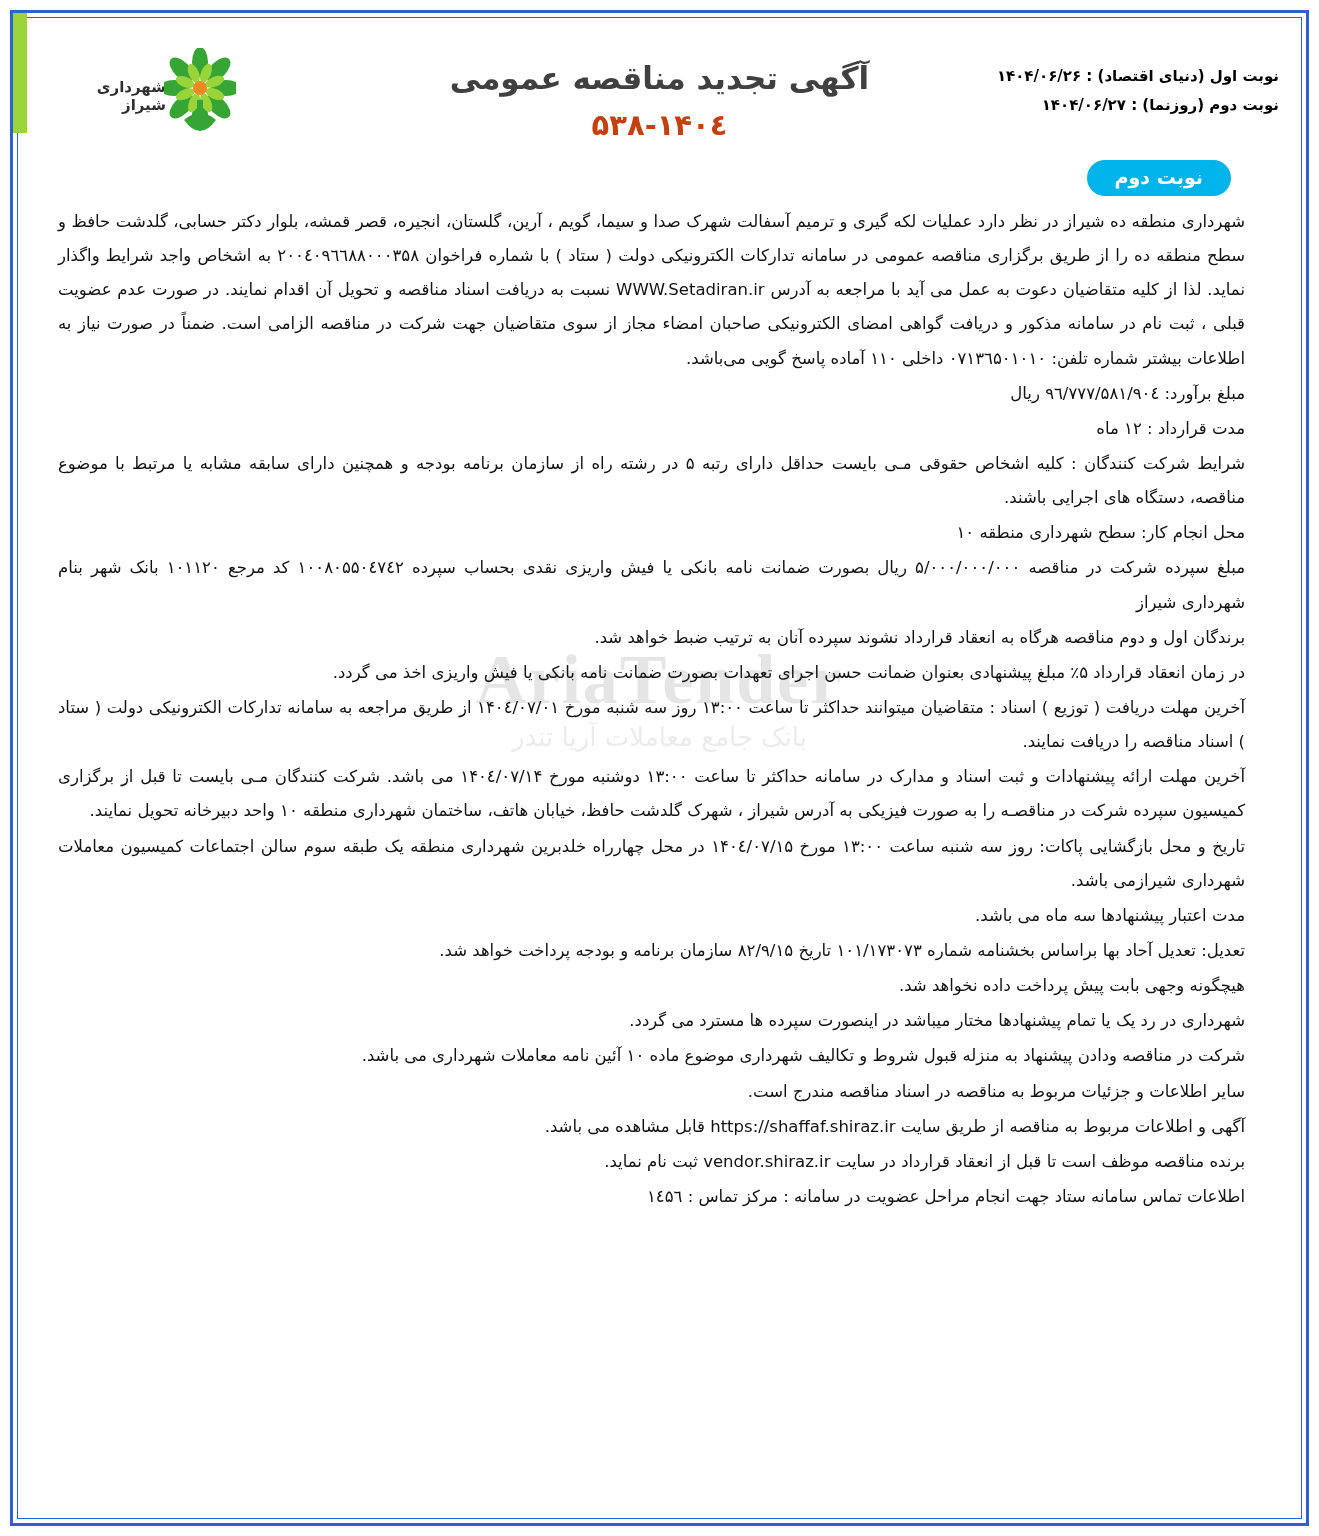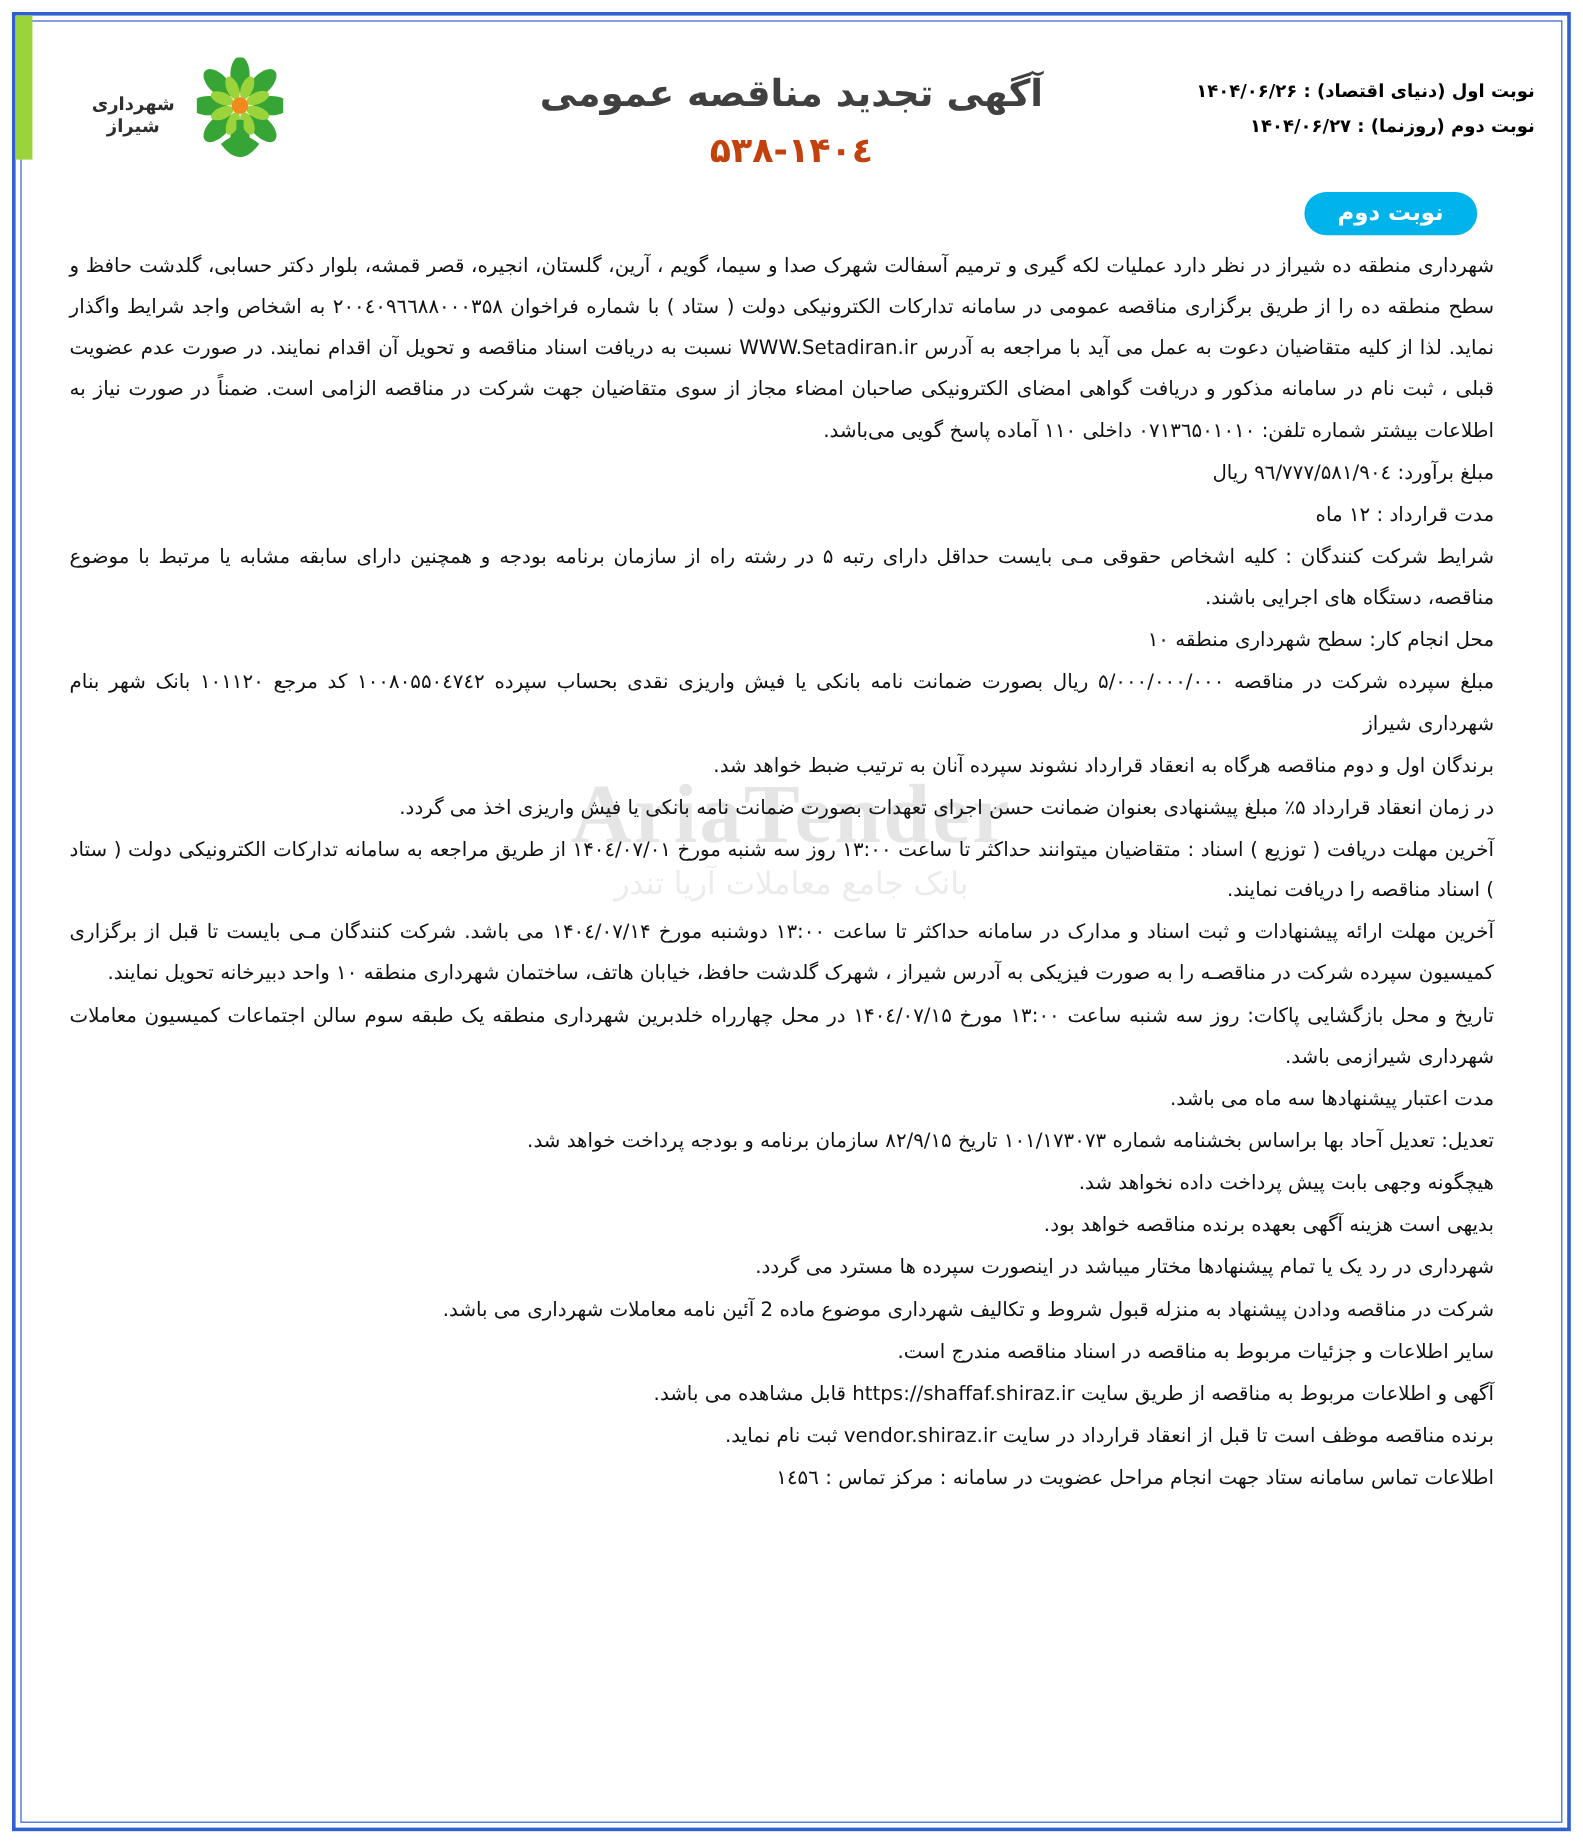--- a/index.html
+++ b/index.html
@@ -81,21 +81,20 @@
     left: 18px;
     top: 14px;
     width: 190px;
     height: 110px;
   }
   .logo-text {
     position: absolute;
     left: 10px;
     top: 36px;
     width: 110px;
-    text-align: center;
     font-size: 15px;
     font-weight: bold;
     color: #2f2f2f;
   }
   .logo-mark {
     position: absolute;
     left: 118px;
     top: 6px;
   }
 
@@ -239,23 +238,22 @@
       <p class="p-right">محل انجام کار: سطح شهرداری منطقه ۱۰</p>
       <p class="p-justify">مبلغ سپرده شرکت در مناقصه ۵/۰۰۰/۰۰۰/۰۰۰ ریال بصورت ضمانت نامه بانکی یا فیش واریزی نقدی بحساب سپرده ۱۰۰۸۰۵۵۰٤۷٤۲ کد مرجع ۱۰۱۱۲۰ بانک شهر بنام شهرداری شیراز</p>
       <p class="p-right">برندگان اول و دوم مناقصه هرگاه به انعقاد قرارداد نشوند سپرده آنان به ترتیب ضبط خواهد شد.</p>
       <p class="p-right">در زمان انعقاد قرارداد ۵٪  مبلغ پیشنهادی بعنوان ضمانت حسن اجرای تعهدات بصورت ضمانت نامه بانکی یا فیش واریزی اخذ می گردد.</p>
       <p class="p-justify">آخرین مهلت دریافت ( توزیع ) اسناد : متقاضیان میتوانند حداکثر تا ساعت ۱۳:۰۰ روز سه شنبه مورخ ۱۴۰٤/۰۷/۰۱ از طریق مراجعه به سامانه تدارکات الکترونیکی دولت ( ستاد ) اسناد مناقصه را دریافت نمایند.</p>
       <p class="p-justify">آخرین مهلت ارائه پیشنهادات و ثبت اسناد و مدارک در سامانه حداکثر تا ساعت ۱۳:۰۰ دوشنبه مورخ ۱۴۰٤/۰۷/۱۴ می باشد. شرکت کنندگان مـی بایست تا قبل از برگزاری کمیسیون سپرده شرکت در مناقصـه را به صورت فیزیکی به آدرس شیراز ، شهرک گلدشت حافظ، خیابان هاتف، ساختمان شهرداری منطقه ۱۰ واحد دبیرخانه تحویل نمایند.</p>
       <p class="p-justify">تاریخ و محل بازگشایی پاکات: روز سه شنبه ساعت ۱۳:۰۰ مورخ  ۱۴۰٤/۰۷/۱۵ در محل چهارراه خلدبرین شهرداری منطقه یک  طبقه سوم سالن اجتماعات کمیسیون معاملات شهرداری شیرازمی باشد.</p>
       <p class="p-right">مدت اعتبار پیشنهادها سه ماه می باشد.</p>
       <p class="p-right">تعدیل: تعدیل آحاد بها براساس بخشنامه شماره ۱۰۱/۱۷۳۰۷۳ تاریخ ۸۲/۹/۱۵ سازمان برنامه و بودجه پرداخت خواهد شد.</p>
       <p class="p-right">هیچگونه وجهی بابت پیش پرداخت داده نخواهد شد.</p>
-      <p class="p-right">بدیهی است هزینه آگهی بعهده برنده مناقصه خواهد بود.</p>
       <p class="p-right">شهرداری در رد یک یا تمام پیشنهادها  مختار میباشد در اینصورت سپرده ها مسترد می گردد.</p>
-      <p class="p-right">شرکت در مناقصه ودادن پیشنهاد به منزله قبول شروط و تکالیف شهرداری موضوع ماده 2 آئین نامه معاملات شهرداری می باشد.</p>
+      <p class="p-right">شرکت در مناقصه ودادن پیشنهاد به منزله قبول شروط و تکالیف شهرداری موضوع ماده ۱۰ آئین نامه معاملات شهرداری می باشد.</p>
       <p class="p-right">سایر اطلاعات و جزئیات مربوط به مناقصه در اسناد مناقصه مندرج است.</p>
       <p class="p-right">آگهی و اطلاعات مربوط به مناقصه از طریق سایت https://shaffaf.shiraz.ir قابل مشاهده می باشد.</p>
       <p class="p-right">برنده مناقصه موظف  است تا قبل از انعقاد قرارداد در سایت vendor.shiraz.ir ثبت نام نماید.</p>
       <p class="p-right">اطلاعات تماس سامانه ستاد جهت انجام مراحل عضویت در سامانه : مرکز تماس : ۱٤۵٦</p>
     </div>
 
   </div>
 </div>
 
 </body></html>

